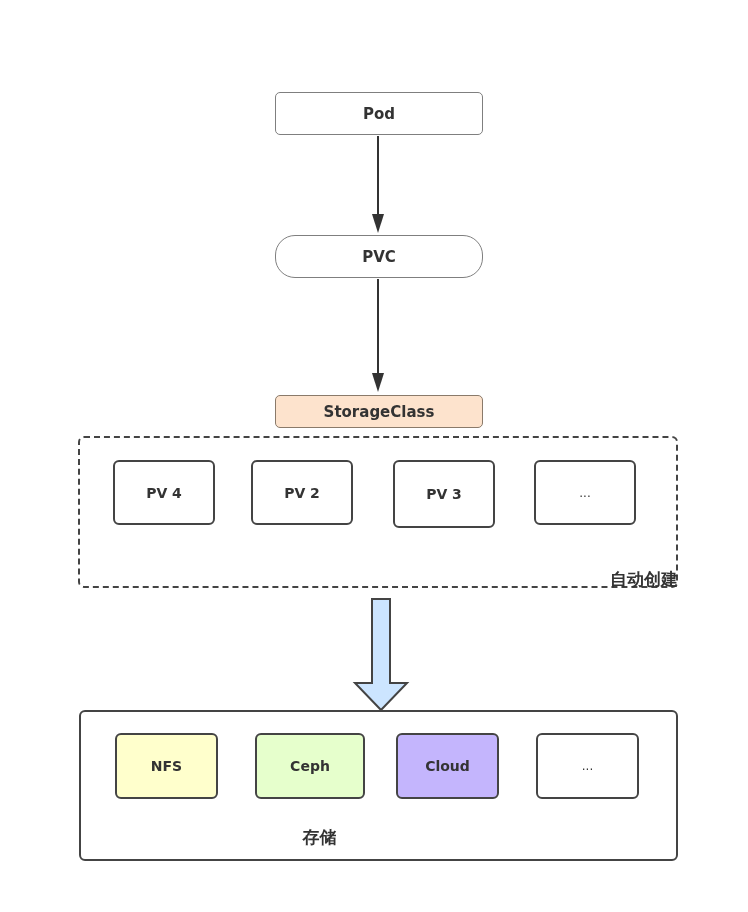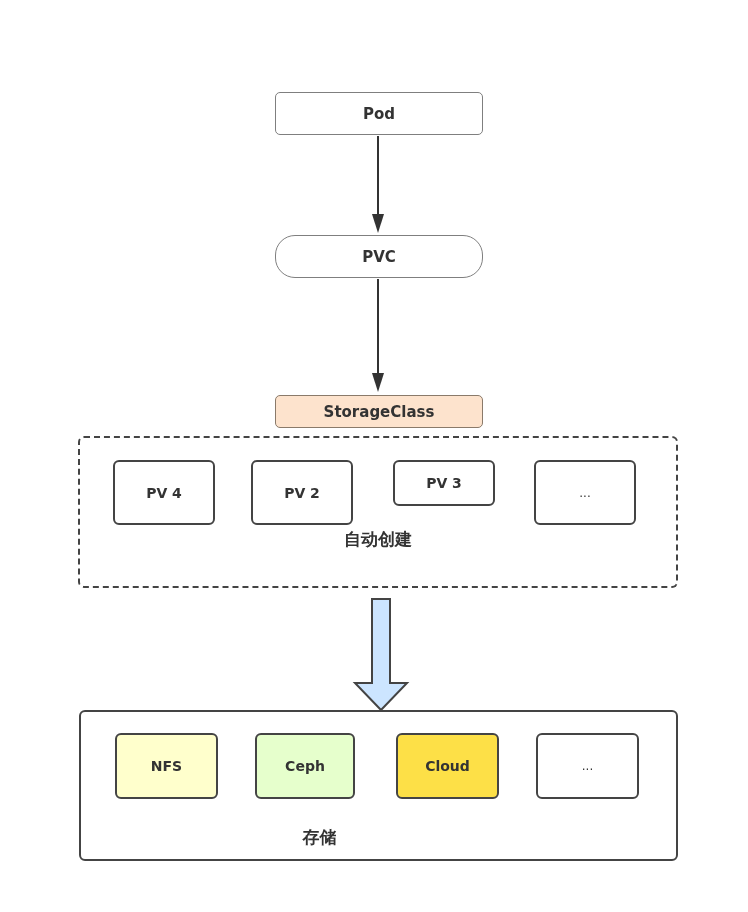--- a/index.html
+++ b/index.html
@@ -49,37 +49,37 @@
 <div class="node top-node" style="left:275px; top:395px; width:208px; height:33px; background:#fde3cd; border-color:#8a7a6a;">
   <span>StorageClass</span>
 </div>
 
 <div class="node inner-node" style="left:113px; top:460px; width:102px; height:65px;">
   <span>PV 4</span>
 </div>
 <div class="node inner-node" style="left:251px; top:460px; width:102px; height:65px;">
   <span>PV 2</span>
 </div>
-<div class="node inner-node" style="left:393px; top:460px; width:102px; height:46px;">
+<div class="node inner-node" style="left:393px; top:460px; width:102px; height:68px;">
   <span>PV 3</span>
 </div>
 <div class="node inner-node" style="left:534px; top:460px; width:102px; height:65px; font-weight:normal; font-size:12px;">
   <span>...</span>
 </div>
 
-<div class="group-label" style="left:78px; top:528px; width:600px;">自动创建</div>
+<div class="group-label" style="left:78px; top:568px; width:600px;text-align:right;">自动创建</div>
 
 <div class="group-solid" style="left:79px; top:710px; width:599px; height:151px;"></div>
 
 <div class="node inner-node" style="left:115px; top:733px; width:103px; height:66px; background:#ffffcc;">
   <span>NFS</span>
 </div>
-<div class="node inner-node" style="left:255px; top:733px; width:100px; height:66px; background:#e6ffcc;">
+<div class="node inner-node" style="left:255px; top:733px; width:110px; height:66px; background:#e6ffcc;">
   <span>Ceph</span>
 </div>
-<div class="node inner-node" style="left:396px; top:733px; width:103px; height:66px; background:#fde047;">
+<div class="node inner-node" style="left:396px; top:733px; width:103px; height:66px; background:#c4b5fd;">
   <span>Cloud</span>
 </div>
 <div class="node inner-node" style="left:536px; top:733px; width:103px; height:66px; font-weight:normal; font-size:12px;">
   <span>...</span>
 </div>
 
 <div class="group-label" style="left:79px; top:826px; width:481px;">存储</div>
 
 </body></html>

